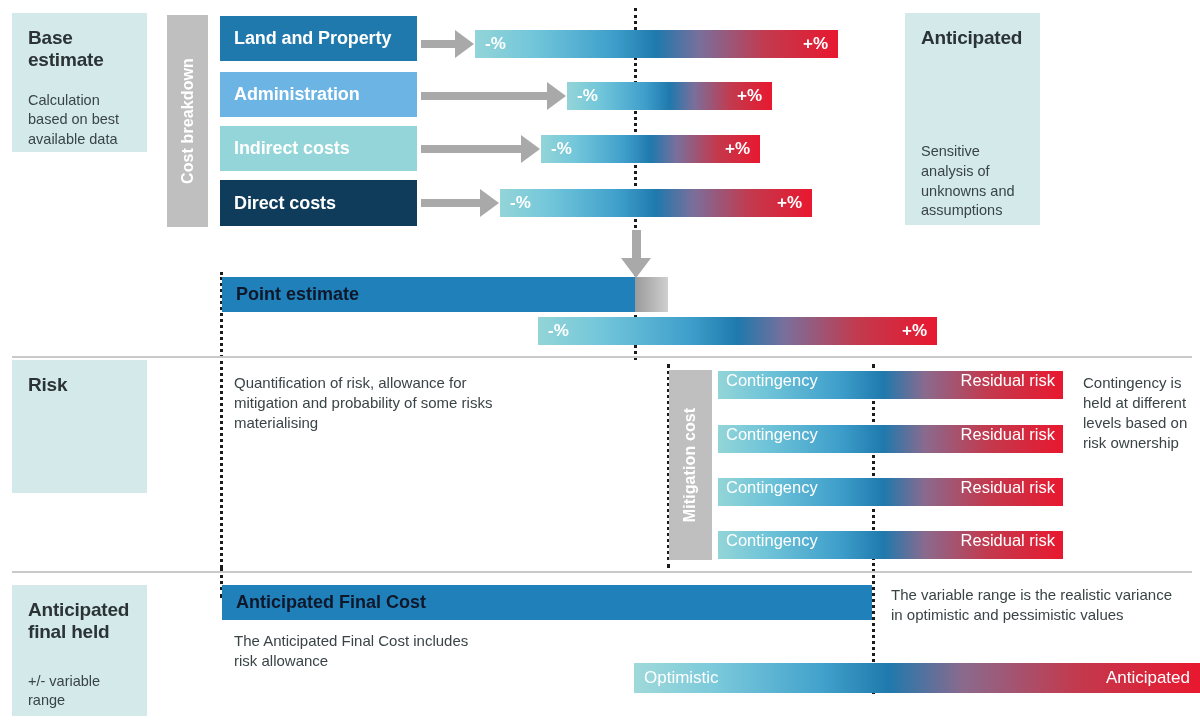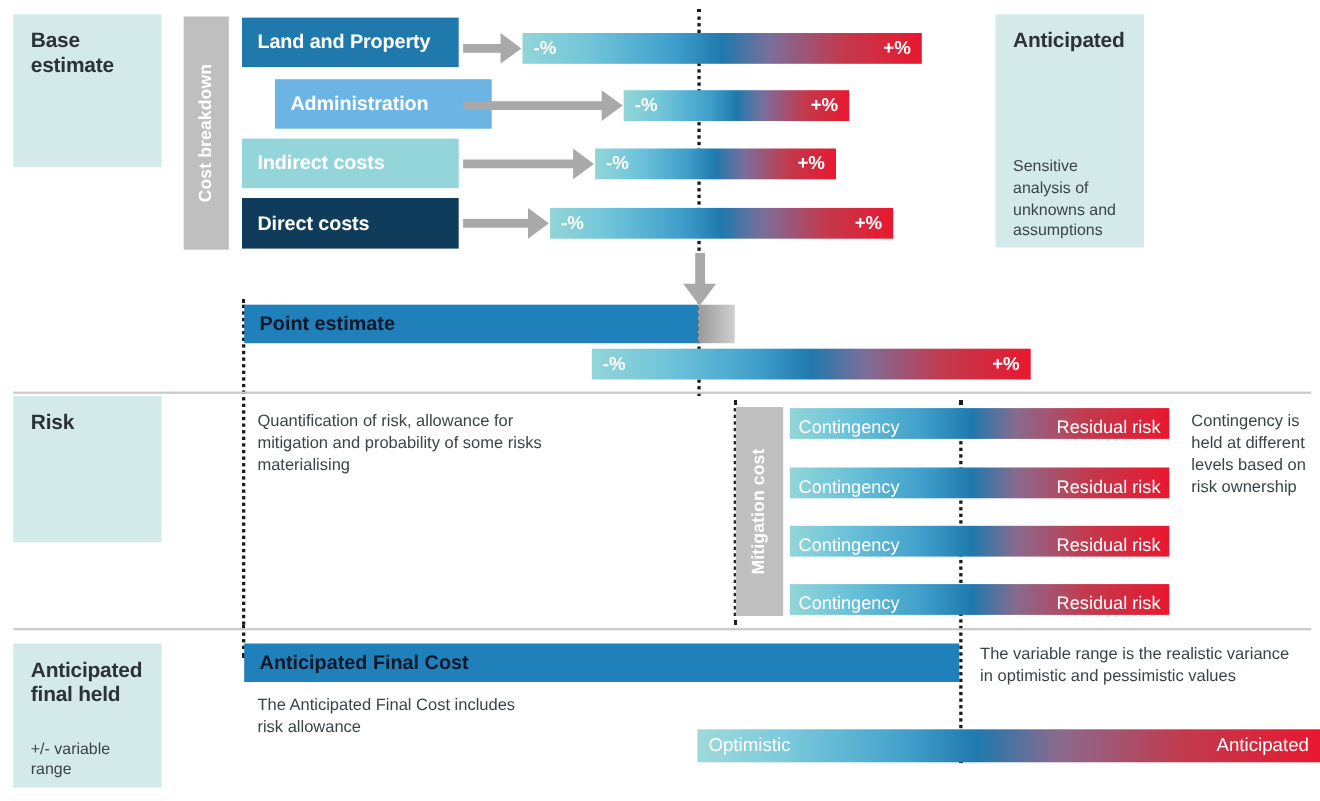--- a/index.html
+++ b/index.html
@@ -77,21 +77,21 @@
     padding: 0 10px;
     color: #ffffff; font-size: 17px; font-weight: bold;
   }
   .gradbar .lo { text-align: left; }
   .gradbar .hi { text-align: right; }
 
   .contbar {
     background: linear-gradient(to right,
        #93d5d8 0%, #6fc4d8 14%, #3f9fcb 35%, #1f79ad 48%,
        #8a6a8e 60%, #c23a4e 78%, #e8182f 100%);
-    display: flex; align-items: flex-end; justify-content: space-between;
+    display: flex; align-items: flex-start; justify-content: space-between;
     padding: 0 8px;
     color: #ffffff; font-size: 16.5px;
   }
   .optbar {
     background: linear-gradient(to right,
        #9fd9da 0%, #7ccadb 14%, #43a2cc 33%, #1f79ad 45%,
        #8a6a8e 58%, #c23a4e 78%, #e8182f 100%);
     display: flex; align-items: center; justify-content: space-between;
     padding: 0 10px;
     color: #ffffff; font-size: 17px;
@@ -131,30 +131,31 @@
   <div class="abs vdot" style="left:220px; top:568px; height:30px;"></div>
 
   <div class="abs hsep" style="left:12px; top:356px; width:1180px;"></div>
   <div class="abs hsep" style="left:12px; top:571px; width:1180px;"></div>
 
   <div class="abs panel" style="left:12px; top:13px; width:135px; height:139px;">
     <div class="panel-title">
       <span>Base</span><br>
       <span>estimate</span>
     </div>
+    <div class="panel-body" style="margin-top:19px;">Calculation based on best available data</div>
   </div>
 
   <div class="abs vcol" style="left:167px; top:15px; width:41px; height:212px;">
     <span>Cost breakdown</span>
   </div>
 
   <div class="abs catbar cat-land" style="left:220px; top:16px; width:197px; height:45px;">
     <span>Land and Property</span>
   </div>
-  <div class="abs catbar cat-admin" style="left:220px; top:72px; width:197px; height:45px;margin-left:30px;">
+  <div class="abs catbar cat-admin" style="left:220px; top:72px; width:197px; height:45px;">
     <span>Administration</span>
   </div>
   <div class="abs catbar cat-indirect" style="left:220px; top:126px; width:197px; height:45px;">
     <span>Indirect costs</span>
   </div>
   <div class="abs catbar cat-direct" style="left:220px; top:180px; width:197px; height:46px;">
     <span>Direct costs</span>
   </div>
 
   <div class="abs" style="left:421px; top:30px; width:54px; height:28px;">

